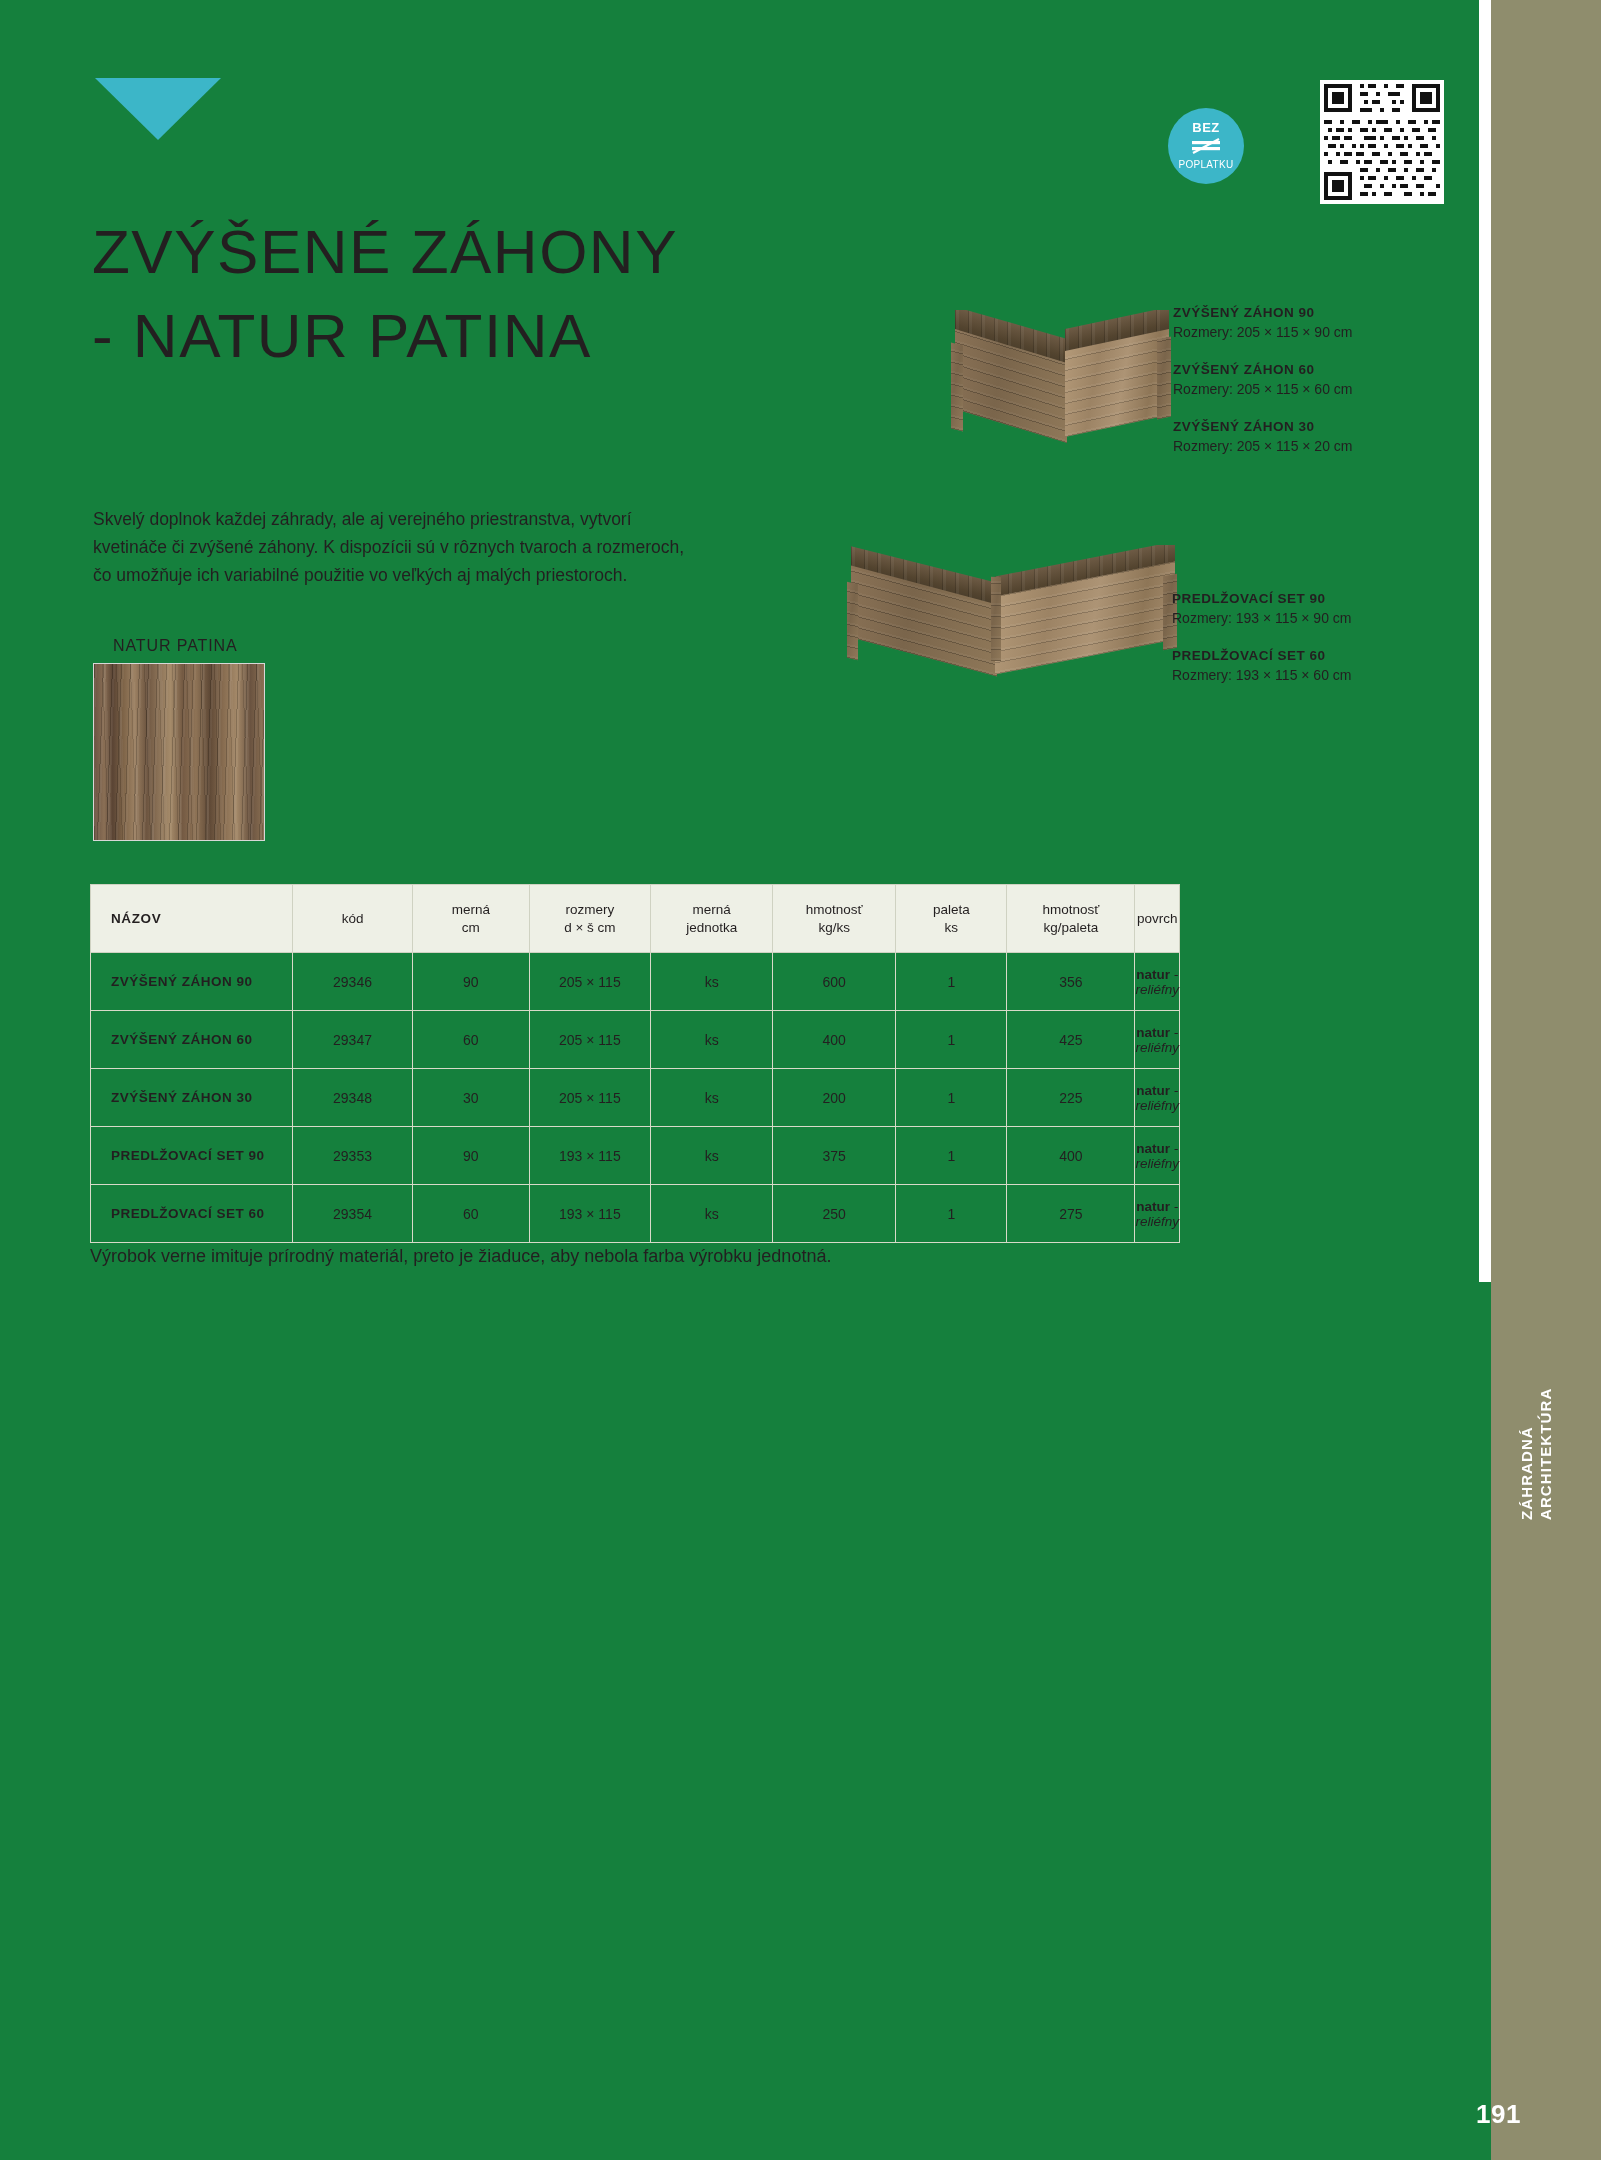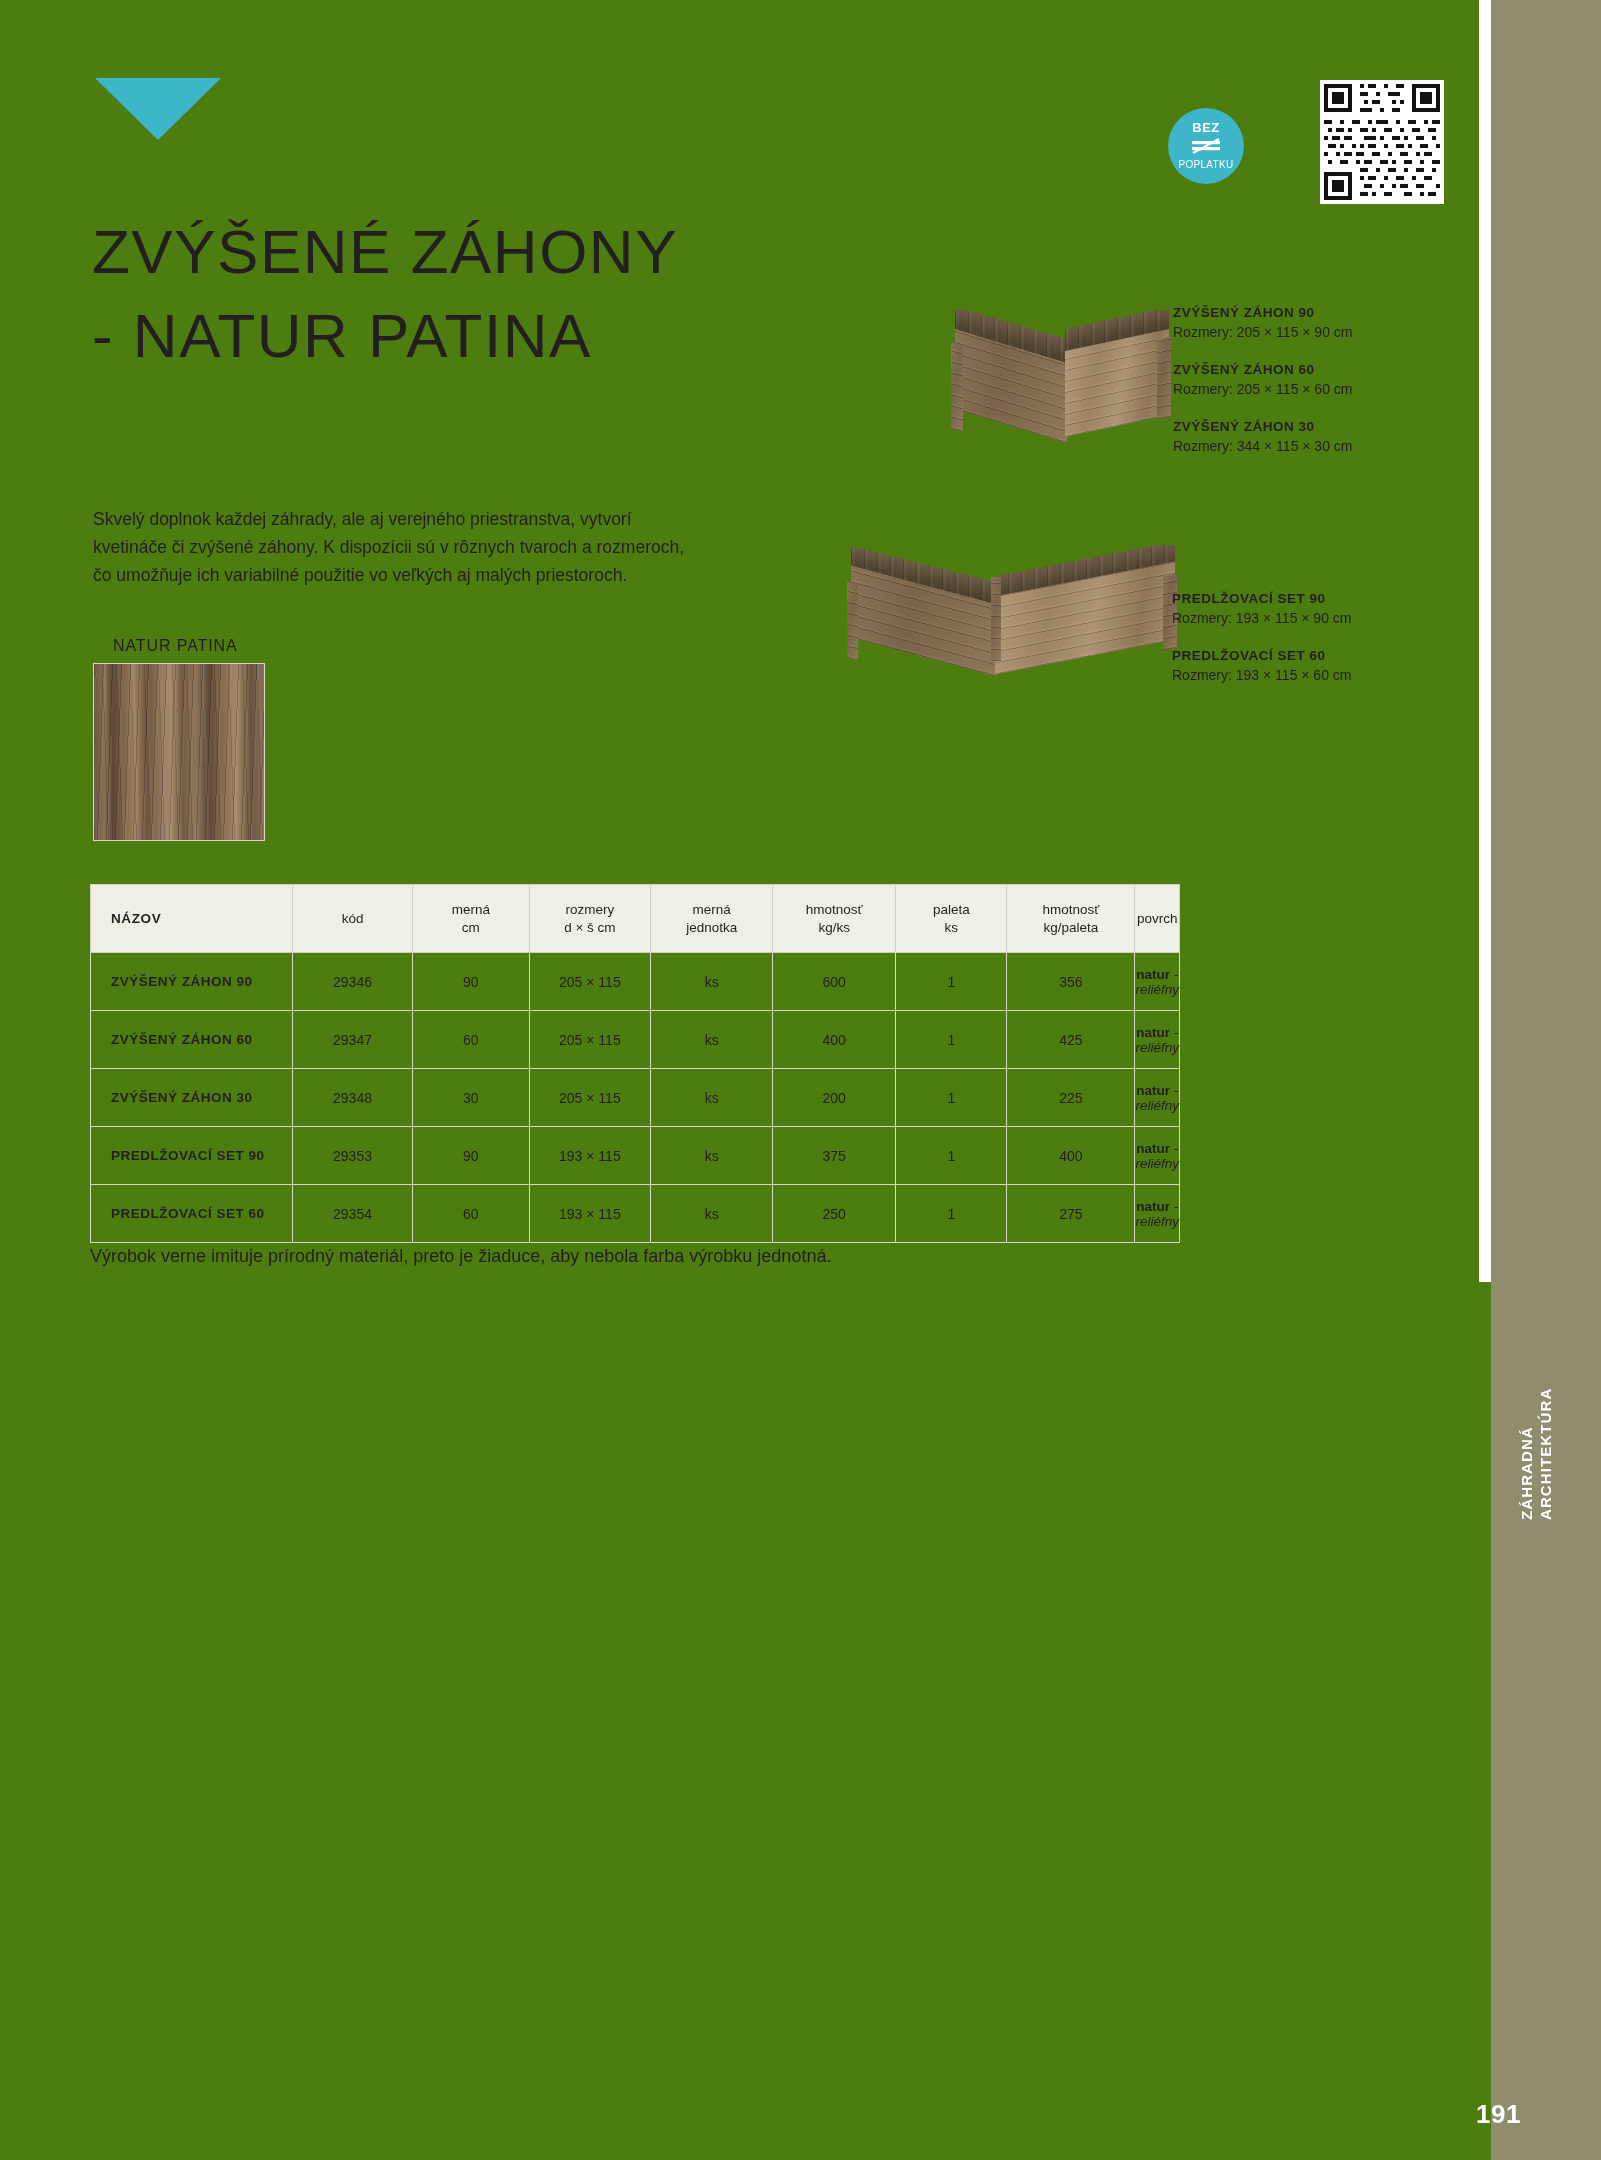--- a/index.html
+++ b/index.html
@@ -7,21 +7,21 @@
     width: 1601px;
     height: 2160px;
     background: #ffffff;
     font-family: "Liberation Sans", sans-serif;
     overflow: hidden;
   }
   .page {
     position: relative;
     width: 1601px;
     height: 2160px;
-    background: #4d7c0f;
+    background: #15803d;
     overflow: hidden;
   }
 
   
   .side-bar {
     position: absolute;
     top: 0; right: 0;
     width: 110px;
     height: 2160px;
     background: #8f8d6d;
@@ -481,21 +481,21 @@
     <div class="spec-item">
       <div class="sname">ZVÝŠENÝ ZÁHON 90</div>
       <div class="sdim">Rozmery: 205 × 115 × 90 cm</div>
     </div>
     <div class="spec-item">
       <div class="sname">ZVÝŠENÝ ZÁHON 60</div>
       <div class="sdim">Rozmery: 205 × 115 × 60 cm</div>
     </div>
     <div class="spec-item">
       <div class="sname">ZVÝŠENÝ ZÁHON 30</div>
-      <div class="sdim">Rozmery: 344 × 115 × 30 cm</div>
+      <div class="sdim">Rozmery: 205 × 115 × 20 cm</div>
     </div>
   </div>
 
   <div class="spec-list spec-b">
     <div class="spec-item">
       <div class="sname">PREDLŽOVACÍ SET 90</div>
       <div class="sdim">Rozmery: 193 × 115 × 90 cm</div>
     </div>
     <div class="spec-item">
       <div class="sname">PREDLŽOVACÍ SET 60</div>

